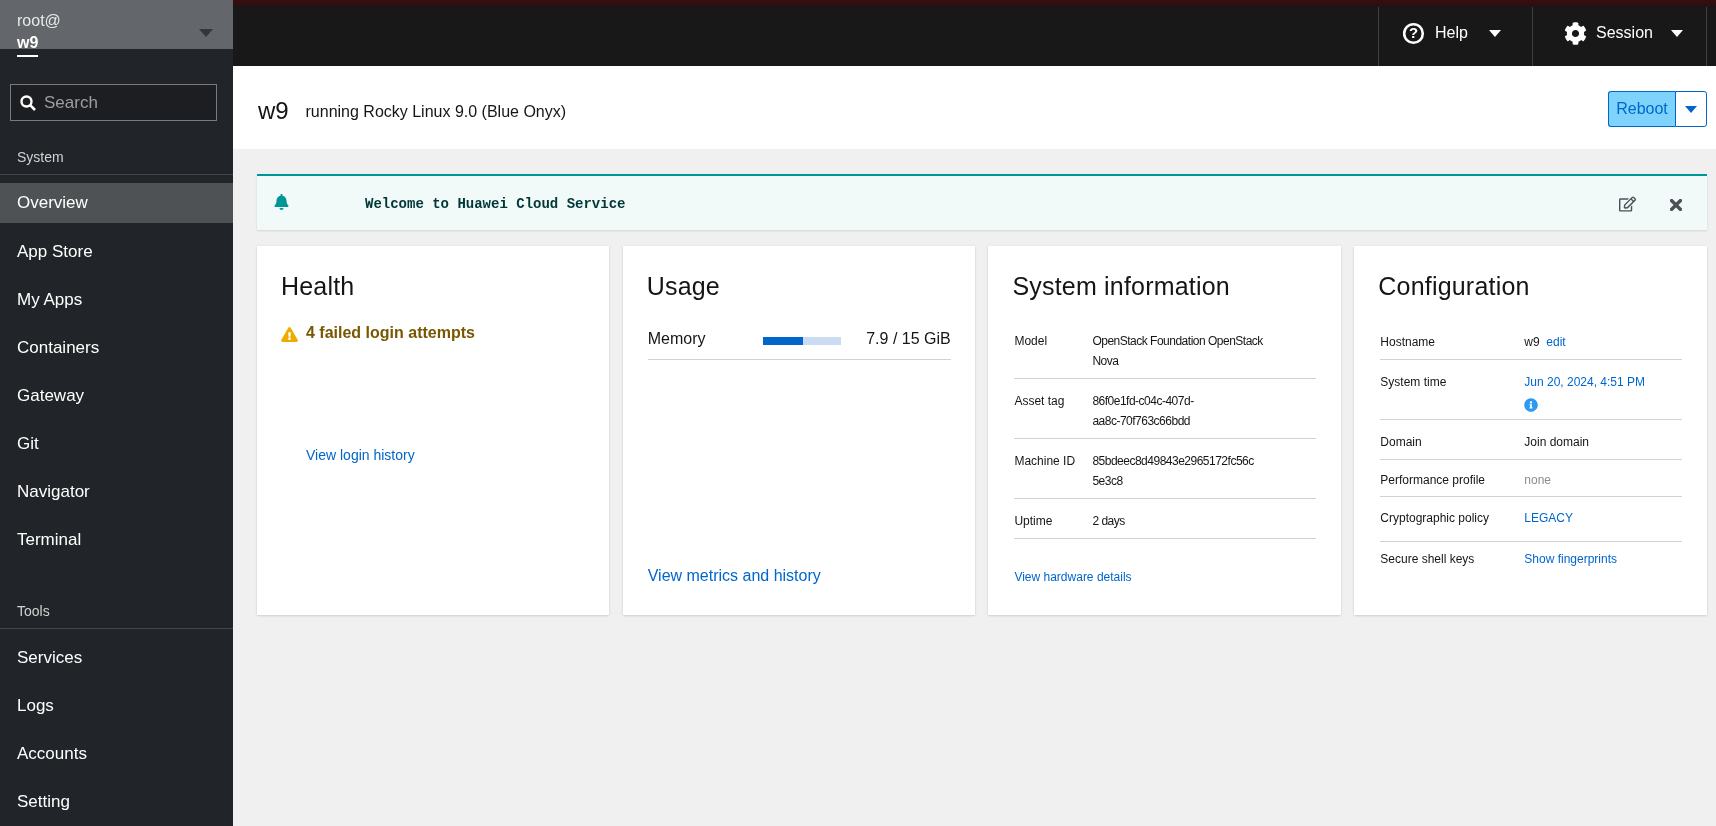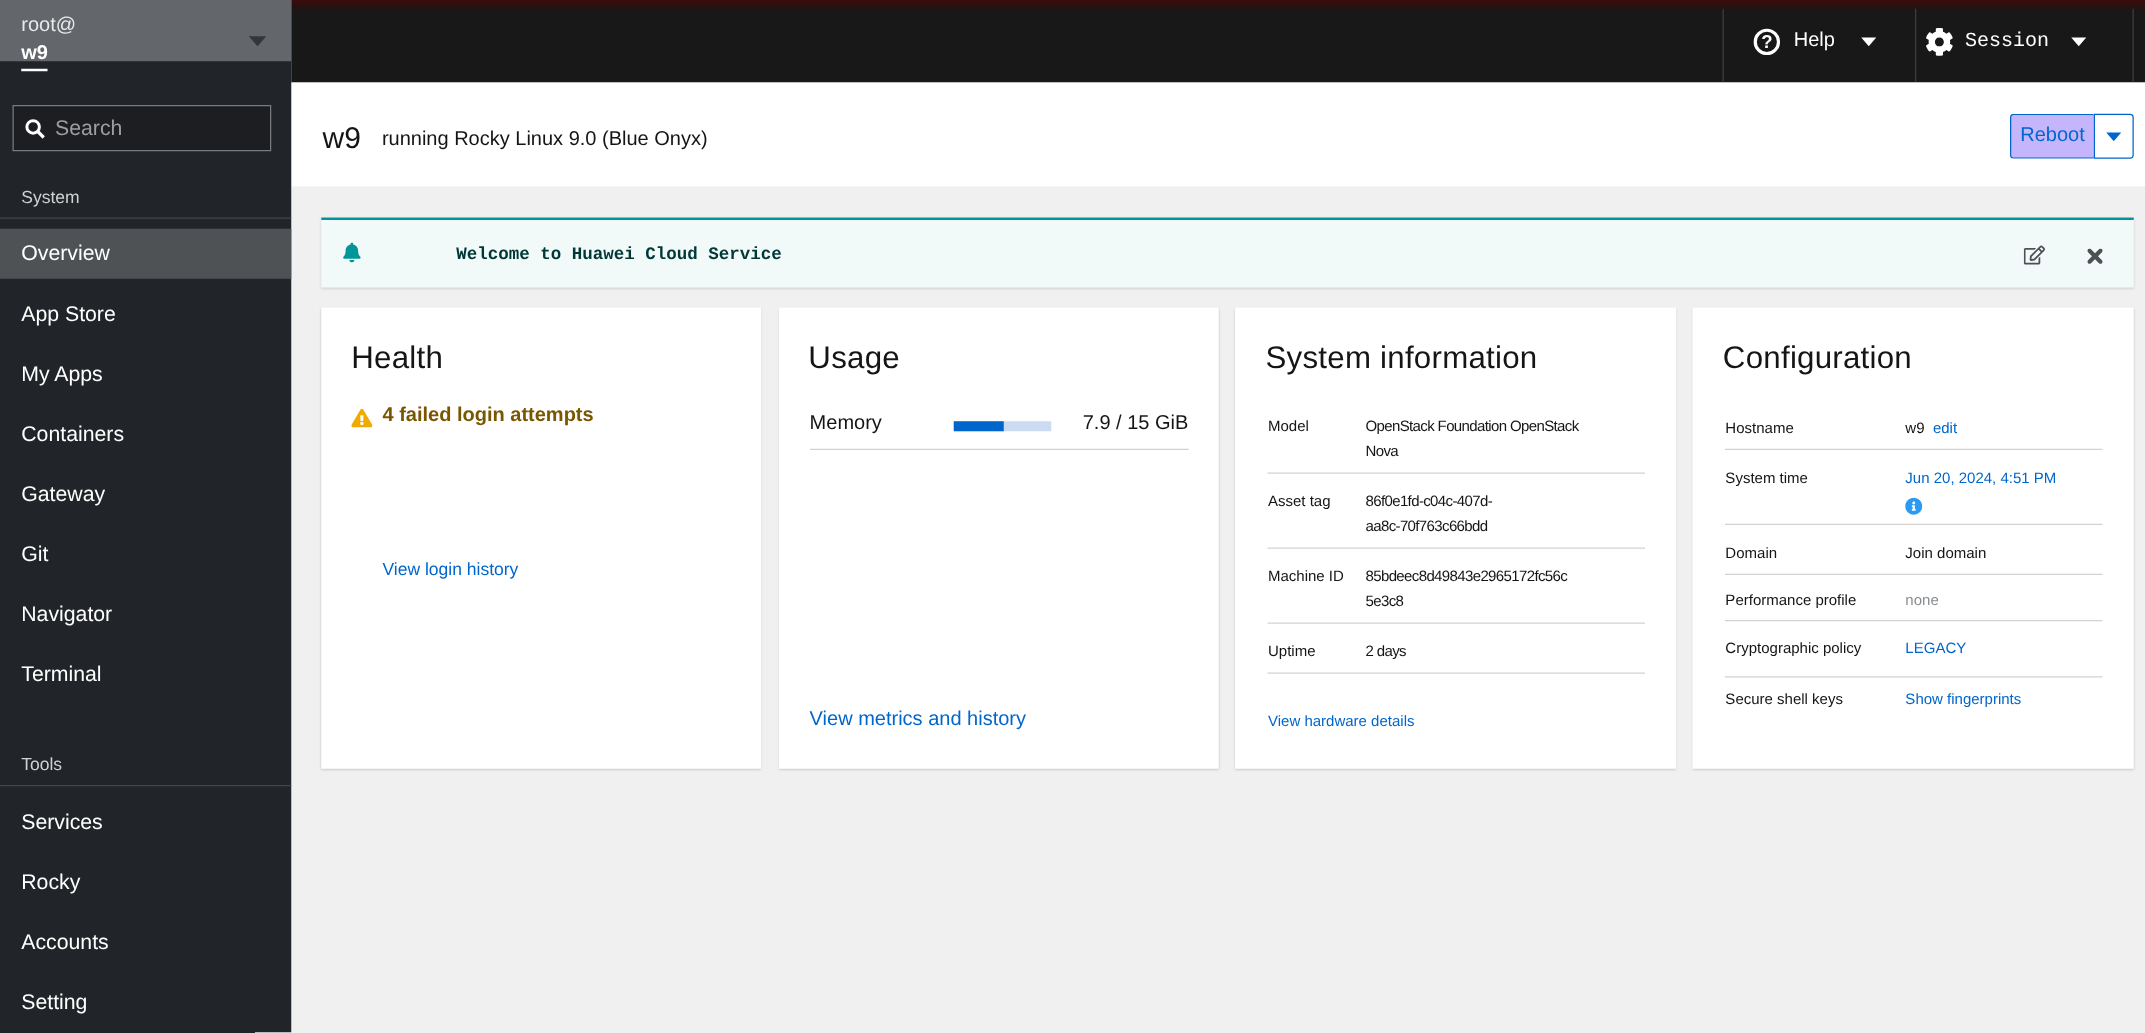--- a/index.html
+++ b/index.html
@@ -24,21 +24,21 @@
 #topbar { position:absolute; left:233px; top:0; width:1483px; height:66px; background:linear-gradient(to bottom,#3a0d0d 0px,#2e0f0f 4px,#1a1616 8px,#181818 12px); }
 .tbtoggle { position:absolute; top:0; height:66px; display:flex; align-items:center; color:#fff; font-size:16px; }
 .tbdiv { position:absolute; top:7px; height:59px; width:1px; background:#3c3e42; }
 .tbcaret { width:0; height:0; border-left:6px solid transparent; border-right:6px solid transparent; border-top:7px solid #fff; }
 
 
 #header { position:absolute; left:233px; top:66px; width:1483px; height:83px; background:#fff; }
 #header .hostname { position:absolute; left:25px; top:31px; font-size:24px; color:#151515; }
 #header .osline { position:absolute; left:72.5px; top:37px; font-size:16px; color:#151515; }
 #rebootbtn { position:absolute; left:1375px; top:25px; height:36px; display:flex; }
-#rebootbtn .main { width:67px; border:1px solid #06c; border-right:none; border-radius:3px 0 0 3px; color:#06c; font-size:16px; display:flex; align-items:center; justify-content:center; background:#c4b5fd; }
+#rebootbtn .main { width:67px; border:1px solid #06c; border-right:none; border-radius:3px 0 0 3px; color:#06c; font-size:16px; display:flex; align-items:center; justify-content:center; background:#7dd3fc; }
 #rebootbtn .drop { width:32px; border:1px solid #06c; border-radius:0 3px 3px 0; display:flex; align-items:center; justify-content:center; background:#fff; }
 #rebootbtn .drop .tri { width:0; height:0; border-left:6px solid transparent; border-right:6px solid transparent; border-top:7px solid #06c; }
 
 
 #alert { position:absolute; left:257px; top:174px; width:1450px; height:56px; background:#f2f9f9; border-top:2px solid #009596; box-shadow:0 1px 2px rgba(3,3,3,0.12); }
 #alert .bell { position:absolute; left:17px; top:18px; }
 #alert .title { position:absolute; left:108px; top:20px; font-family:"Liberation Mono", monospace; font-weight:bold; font-size:14px; color:#003737; }
 #alert .editicon { position:absolute; left:1362px; top:20px; }
 #alert .closeicon { position:absolute; left:1412.5px; top:23px; }
 
@@ -103,35 +103,35 @@
   <div class="navitem" style="top:232px;">App Store</div>
   <div class="navitem" style="top:280px;">My Apps</div>
   <div class="navitem" style="top:328px;">Containers</div>
   <div class="navitem" style="top:376px;">Gateway</div>
   <div class="navitem" style="top:424px;">Git</div>
   <div class="navitem" style="top:472px;">Navigator</div>
   <div class="navitem" style="top:520px;">Terminal</div>
   <div class="navlabel" style="top:603px;">Tools</div>
   <div class="navdivider" style="top:628px;"></div>
   <div class="navitem" style="top:638px;">Services</div>
-  <div class="navitem" style="top:686px;">Rocky</div>
+  <div class="navitem" style="top:686px;">Logs</div>
   <div class="navitem" style="top:734px;">Accounts</div>
   <div class="navitem" style="top:782px;">Setting</div>
 </div>
 
 <div id="topbar">
   <div class="tbtoggle" style="left:1145px; width:154px; padding-left:24px;">
     <svg width="23" height="23" viewBox="0 0 24 24" style="margin-right:10px;">
         <circle cx="12" cy="12" r="9.7" fill="none" stroke="#fff" stroke-width="2.7"></circle>
         <text x="12" y="17.2" text-anchor="middle" font-size="15.5" font-weight="bold" fill="#fff" font-family="Liberation Sans">?</text>
       </svg>
     <span>Help</span>
     <div class="tbcaret" style="margin-left:21px;"></div>
   </div>
-  <div class="tbtoggle" style="left:1299px; width:174px; padding-left:8px;font-family:Liberation Mono, monospace;">
+  <div class="tbtoggle" style="left:1299px; width:174px; padding-left:32px;">
     <svg width="23" height="23" viewBox="0 0 512 512" style="margin-right:9px;">
         <path fill="#fff" d="M487.4 315.7l-42.6-24.6c4.3-23.2 4.3-47 0-70.2l42.6-24.6c4.9-2.8 7.1-8.6 5.5-14-11.1-35.6-30-67.8-54.7-94.6-3.8-4.1-10-5.1-14.8-2.3L380.8 110c-17.9-15.4-38.5-27.3-60.8-35.1V25.8c0-5.6-3.9-10.5-9.4-11.7-36.7-8.2-74.3-7.8-109.2 0-5.5 1.2-9.4 6.1-9.4 11.7V75c-22.2 7.9-42.8 19.8-60.8 35.1L88.7 85.5c-4.9-2.8-11-1.9-14.8 2.3-24.7 26.7-43.6 58.9-54.7 94.6-1.7 5.4.6 11.2 5.5 14L67.3 221c-4.3 23.2-4.3 47 0 70.2l-42.6 24.6c-4.9 2.8-7.1 8.6-5.5 14 11.1 35.6 30 67.8 54.7 94.6 3.8 4.1 10 5.1 14.8 2.3l42.6-24.6c17.9 15.4 38.5 27.3 60.8 35.1v49.2c0 5.6 3.9 10.5 9.4 11.7 36.7 8.2 74.3 7.8 109.2 0 5.5-1.2 9.4-6.1 9.4-11.7v-49.2c22.2-7.9 42.8-19.8 60.8-35.1l42.6 24.6c4.9 2.8 11 1.9 14.8-2.3 24.7-26.7 43.6-58.9 54.7-94.6 1.7-5.4-.6-11.2-5.5-14zM256 336c-44.1 0-80-35.9-80-80s35.9-80 80-80 80 35.9 80 80-35.9 80-80 80z"></path>
       </svg>
     <span>Session</span>
     <div class="tbcaret" style="margin-left:18px;"></div>
   </div>
   <div class="tbdiv" style="left:1145px;"></div>
   <div class="tbdiv" style="left:1299px;"></div>
   <div class="tbdiv" style="left:1473px;"></div>
 </div>

